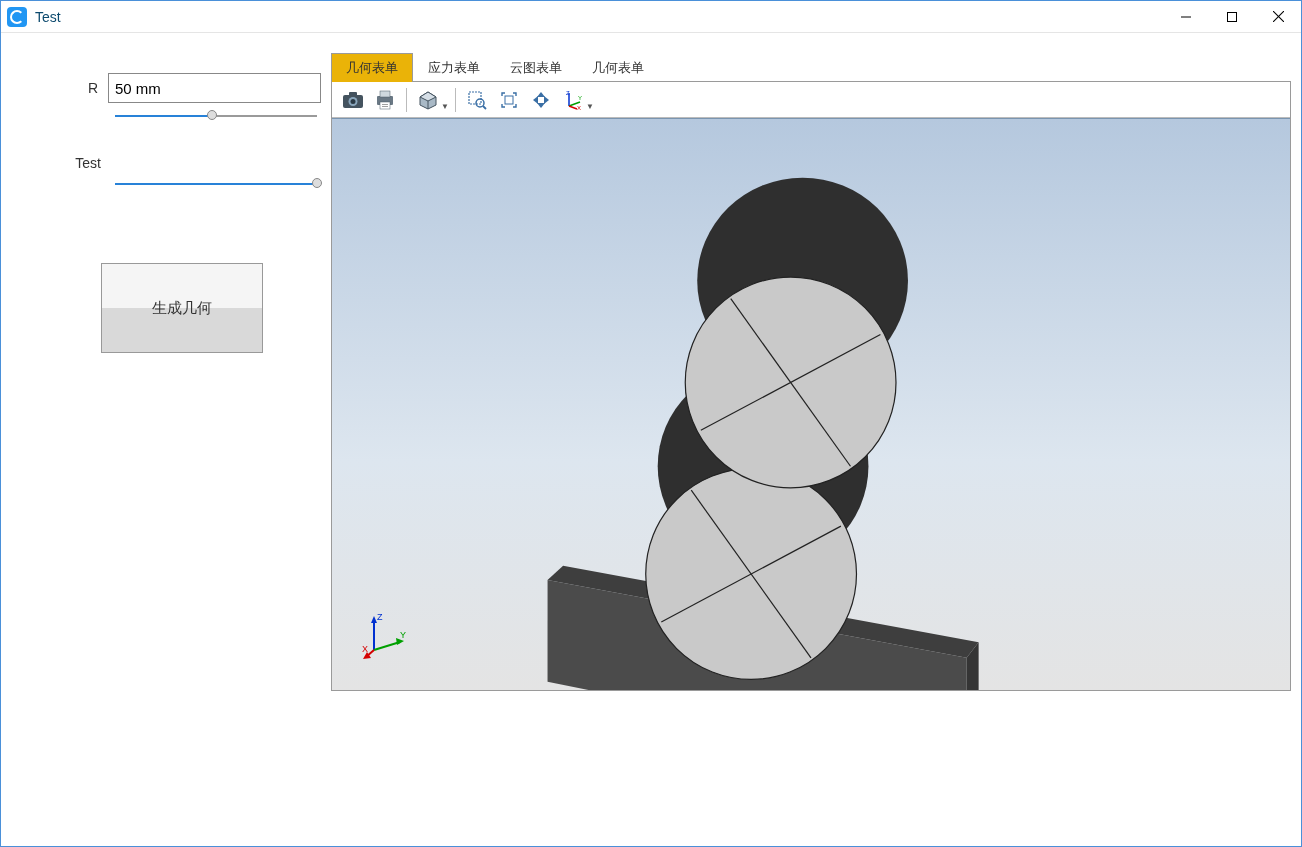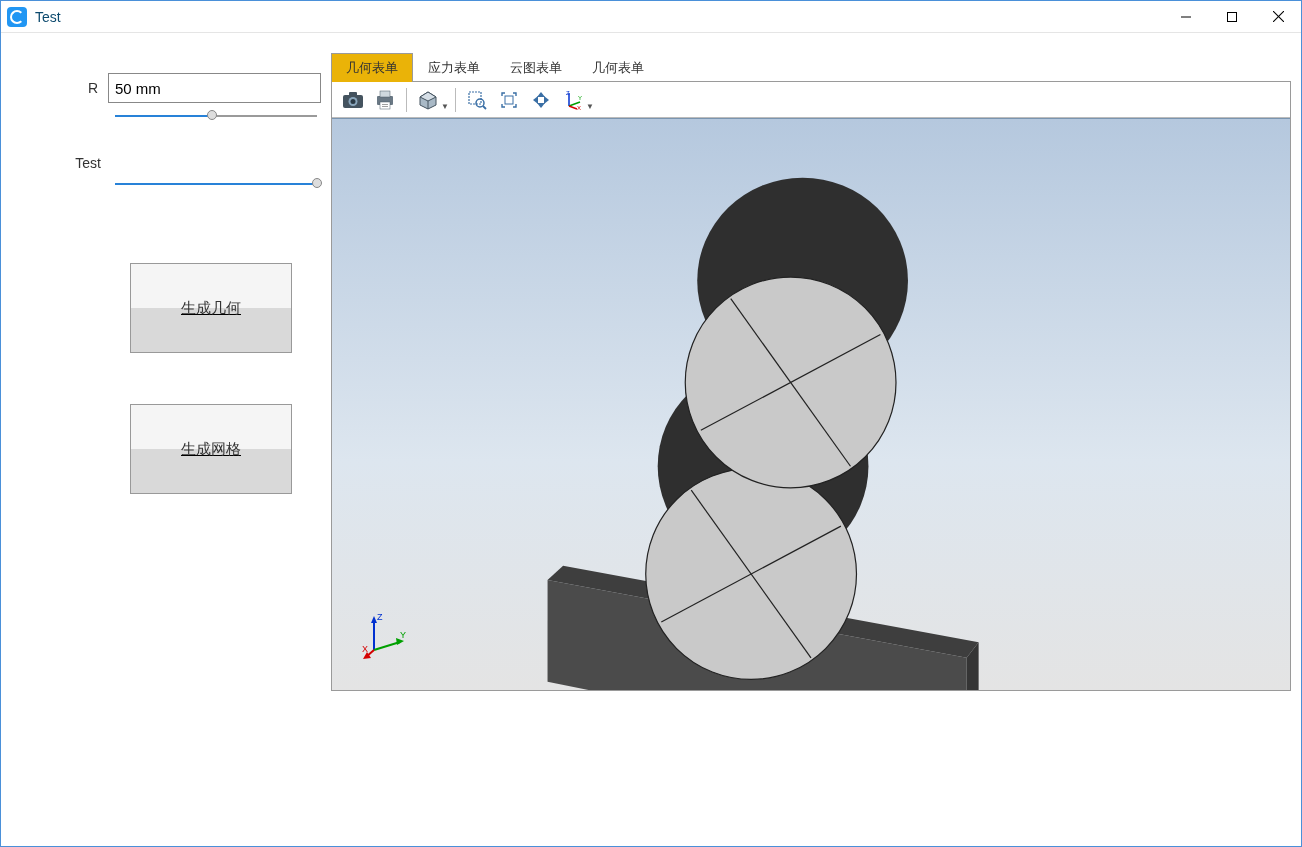--- a/index.html
+++ b/index.html
@@ -103,25 +103,24 @@
       top: 3px;
       width: 10px; height: 10px;
       border-radius: 50%;
       background: #ddd;
       border: 1px solid #888;
       transform: translateX(-50%);
     }
     .action-buttons {
       margin-top: 40px;
       display: flex;
-      flex-direction: column;
-      gap: 51px;
+      flex-direction: row;
+      gap: 70px;
       align-items: center;
       padding-left: 90px;
-      text-decoration: underline;
     }
     .big-btn {
       width: 162px;
       height: 90px;
       border: 1px solid #999;
       background: linear-gradient(#f5f5f5 0%, #f5f5f5 50%, #d9d9d9 50%, #d9d9d9 100%);
       font-size: 15px;
       color: #333;
       cursor: default;
       font-family: inherit;
@@ -256,21 +255,20 @@
       <label>Test</label>
     </div>
     <div class="slider-wrap">
       <div class="slider-track"></div>
       <div class="slider-fill" style="width:98%"></div>
       <div class="slider-thumb" style="left:98%"></div>
     </div>
 
     <div class="action-buttons">
       <button class="big-btn">生成几何</button>
-      <button class="big-btn">生成网格</button>
     </div>
   </div>
 
   <div class="main-area">
     <div class="tabs">
       <div class="tab active">几何表单</div>
       <div class="tab">应力表单</div>
       <div class="tab">云图表单</div>
       <div class="tab">几何表单</div>
     </div>

